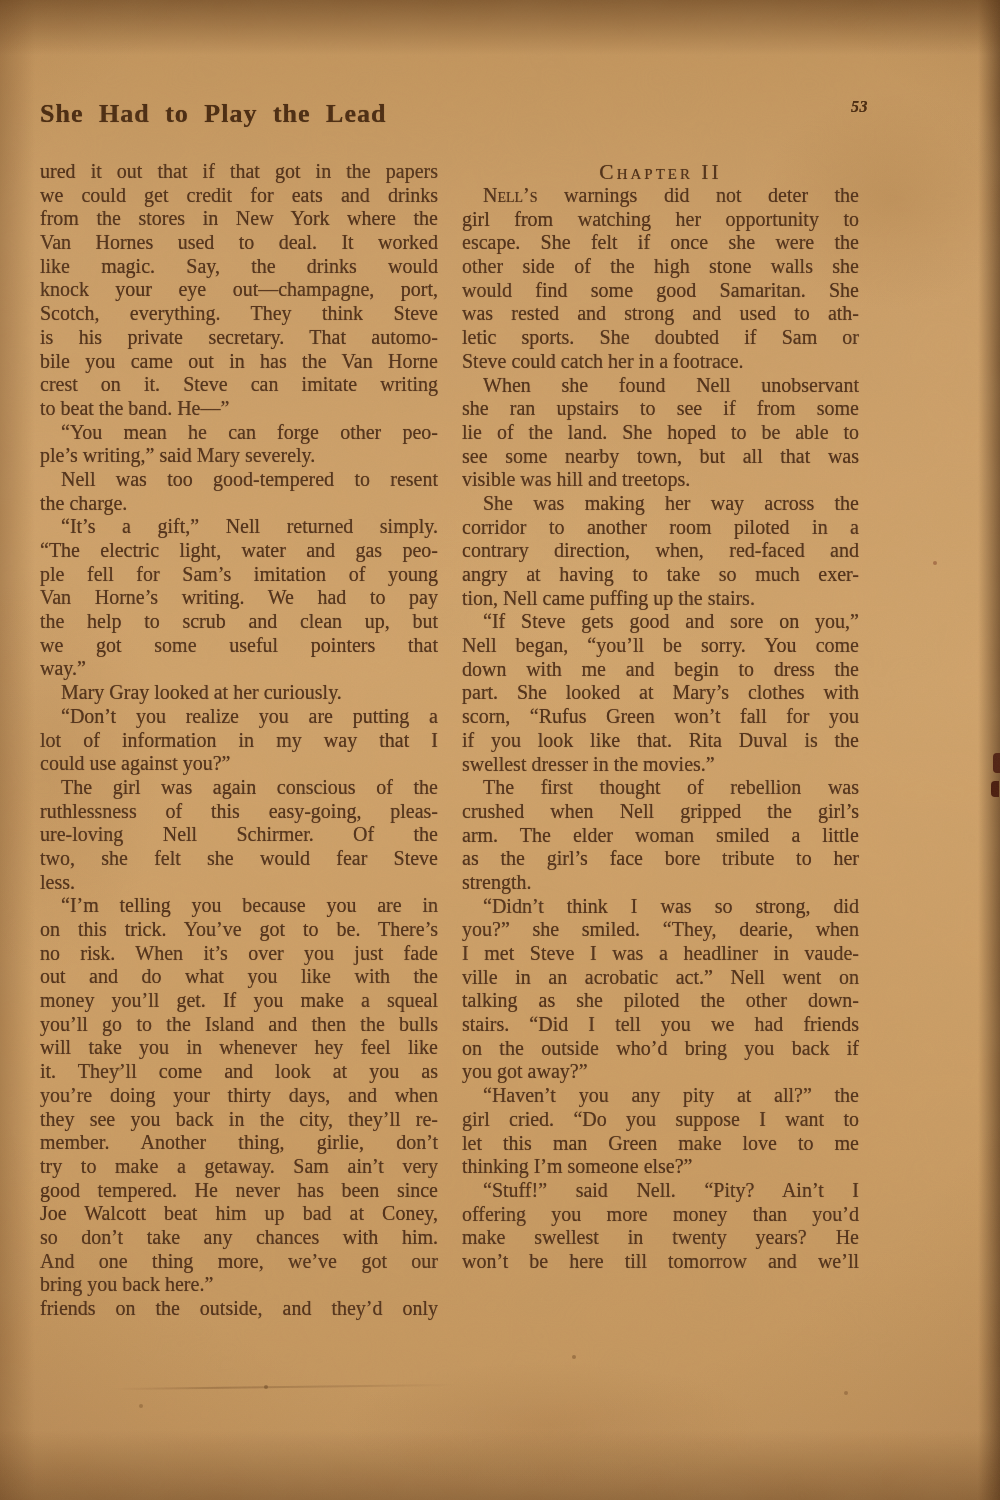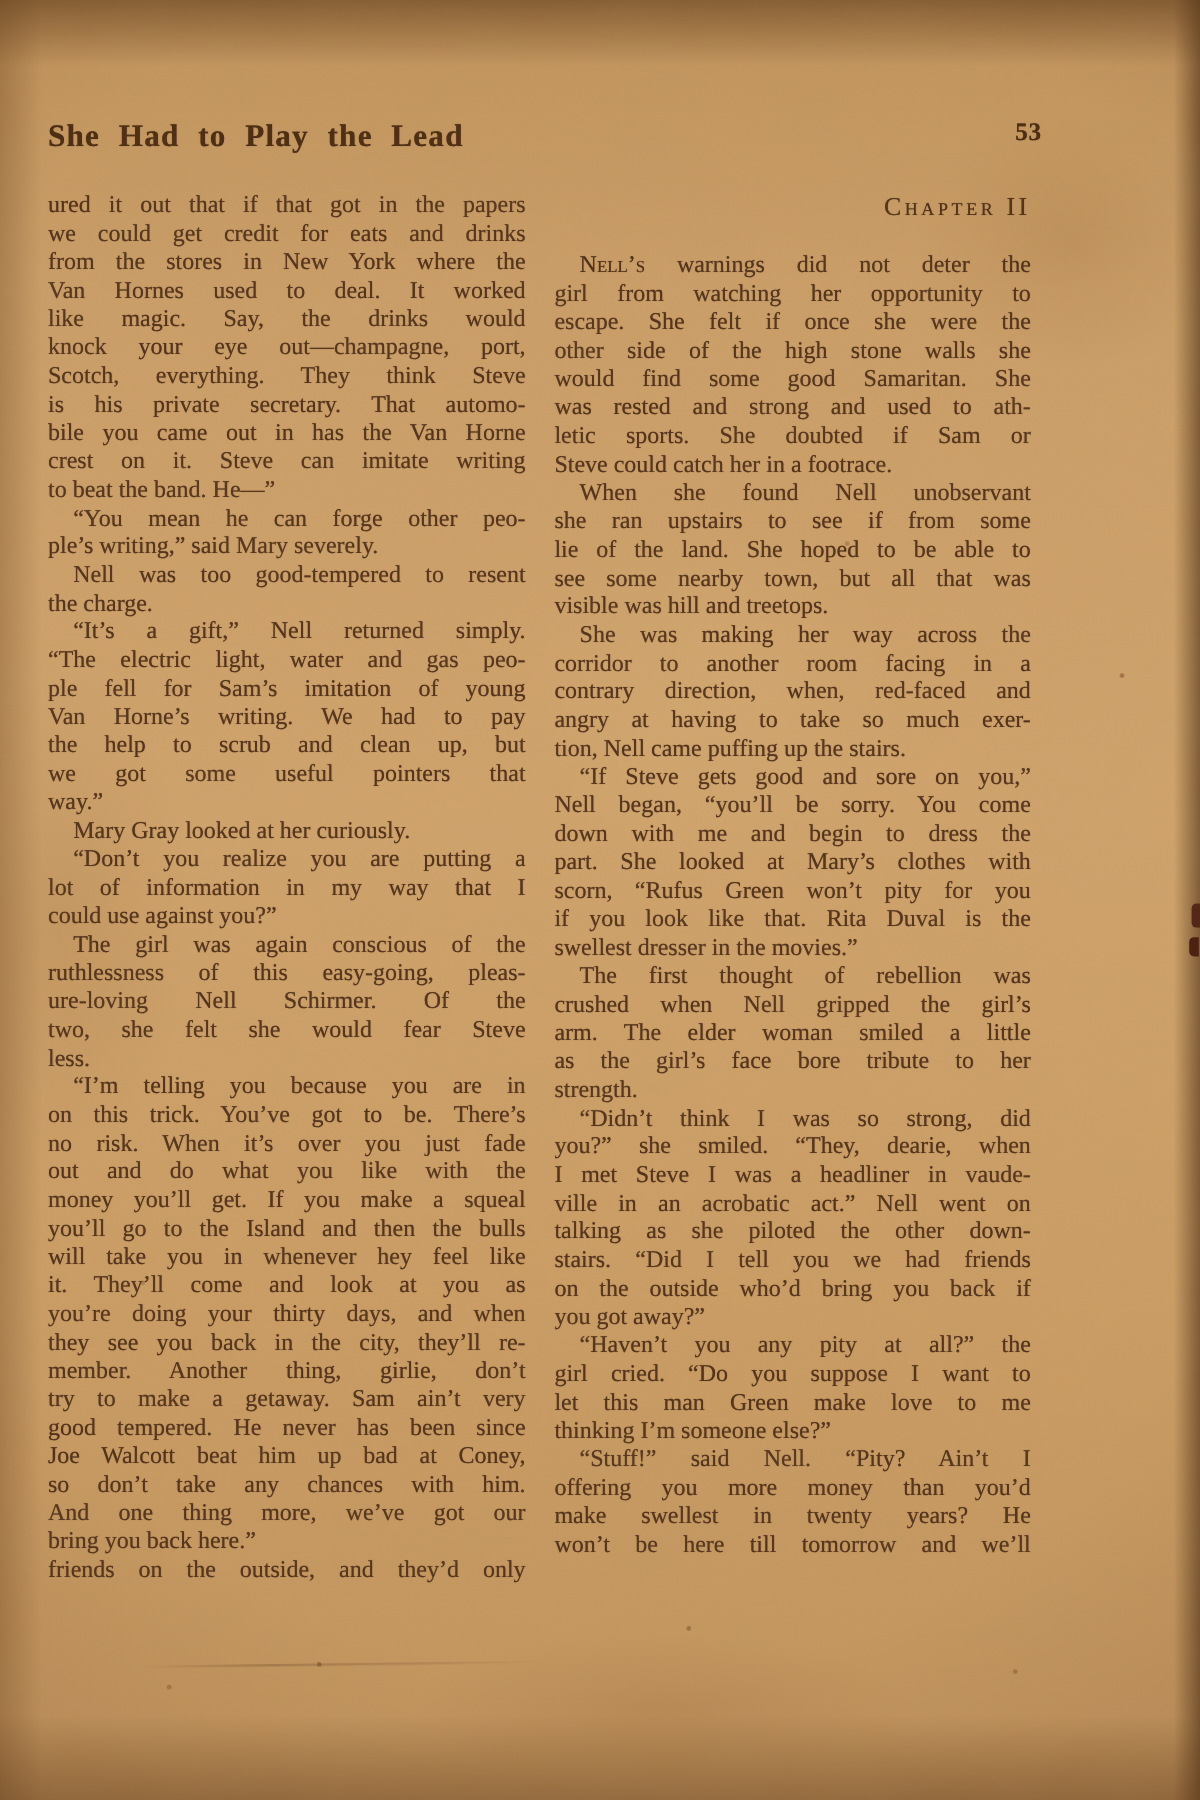--- a/index.html
+++ b/index.html
@@ -21,33 +21,33 @@
   .noise{position:absolute;inset:0;pointer-events:none;}
   .running-head{
     position:absolute;left:40px;top:99px;width:828px;text-align:left;
     color:#47280f;
   }
   .running-head .title{
     font-size:26px;font-weight:700;letter-spacing:1px;word-spacing:8px;
     text-shadow:0 0 .7px rgba(71,40,15,.85);
   }
   .running-head .pagenum{
-    position:absolute;right:0;top:-1px;font-size:21px;font-weight:700;
-    letter-spacing:.5px;text-shadow:0 0 .6px rgba(71,40,15,.8);
+    position:absolute;right:0;top:-1px;font-size:16px;font-weight:700;
+    letter-spacing:.5px;text-shadow:0 0 .6px rgba(71,40,15,.8);font-style:italic;
   }
   .col{
     position:absolute;top:160px;width:398px;color:#4e2e18;
     font-size:20px;
     text-shadow:0 0 .7px rgba(80,48,24,.75);
   }
   .col-left{left:40px;}
   .col-right{left:462px;width:397px;}
   .chapter-heading{
-    font-variant:small-caps;letter-spacing:3px;text-align:right;
-    font-size:21.5px;line-height:24px;margin-bottom:26px;color:#4a2b15;
+    font-variant:small-caps;letter-spacing:3px;text-align:center;
+    font-size:21.5px;line-height:24px;color:#4a2b15;
   }
   .line{
     line-height:23.7px;height:23.7px;
     text-align:justify;text-align-last:justify;
   }
   .line.e{text-align-last:left;}
   .line.p{text-indent:21px;}
   .sc{font-variant:small-caps;}
   .stain{position:absolute;pointer-events:none;border-radius:50%;}
   .stain1{left:760px;top:90px;width:260px;height:220px;background:radial-gradient(ellipse at center, rgba(140,90,40,.16), rgba(140,90,40,0) 70%);}
@@ -152,29 +152,29 @@
         <div class="line">would find some good Samaritan.  She</div>
         <div class="line">was rested and strong and used to ath-</div>
         <div class="line">letic sports.  She doubted if Sam or</div>
         <div class="line e">Steve could catch her in a footrace.</div>
         <div class="line p">When she found Nell unobservant</div>
         <div class="line">she ran upstairs to see if from some</div>
         <div class="line">lie of the land.  She hoped to be able to</div>
         <div class="line">see some nearby town, but all that was</div>
         <div class="line e">visible was hill and treetops.</div>
         <div class="line p">She was making her way across the</div>
-        <div class="line">corridor to another room facing in a</div>
+        <div class="line">corridor to another room piloted in a</div>
         <div class="line">contrary direction, when, red-faced and</div>
         <div class="line">angry at having to take so much exer-</div>
         <div class="line e">tion, Nell came puffing up the stairs.</div>
         <div class="line p">“If Steve gets good and sore on you,”</div>
         <div class="line">Nell began, “you’ll be sorry.  You come</div>
         <div class="line">down with me and begin to dress the</div>
         <div class="line">part. She looked at Mary’s clothes with</div>
-        <div class="line">scorn, “Rufus Green won’t pity for you</div>
+        <div class="line">scorn, “Rufus Green won’t fall for you</div>
         <div class="line">if you look like that.  Rita Duval is the</div>
         <div class="line e">swellest dresser in the movies.”</div>
         <div class="line p">The first thought of rebellion was</div>
         <div class="line">crushed when Nell gripped the girl’s</div>
         <div class="line">arm.  The elder woman smiled a little</div>
         <div class="line">as the girl’s face bore tribute to her</div>
         <div class="line e">strength.</div>
         <div class="line p">“Didn’t think I was so strong, did</div>
         <div class="line">you?” she smiled.  “They, dearie, when</div>
         <div class="line">I met Steve I was a headliner in vaude-</div>

